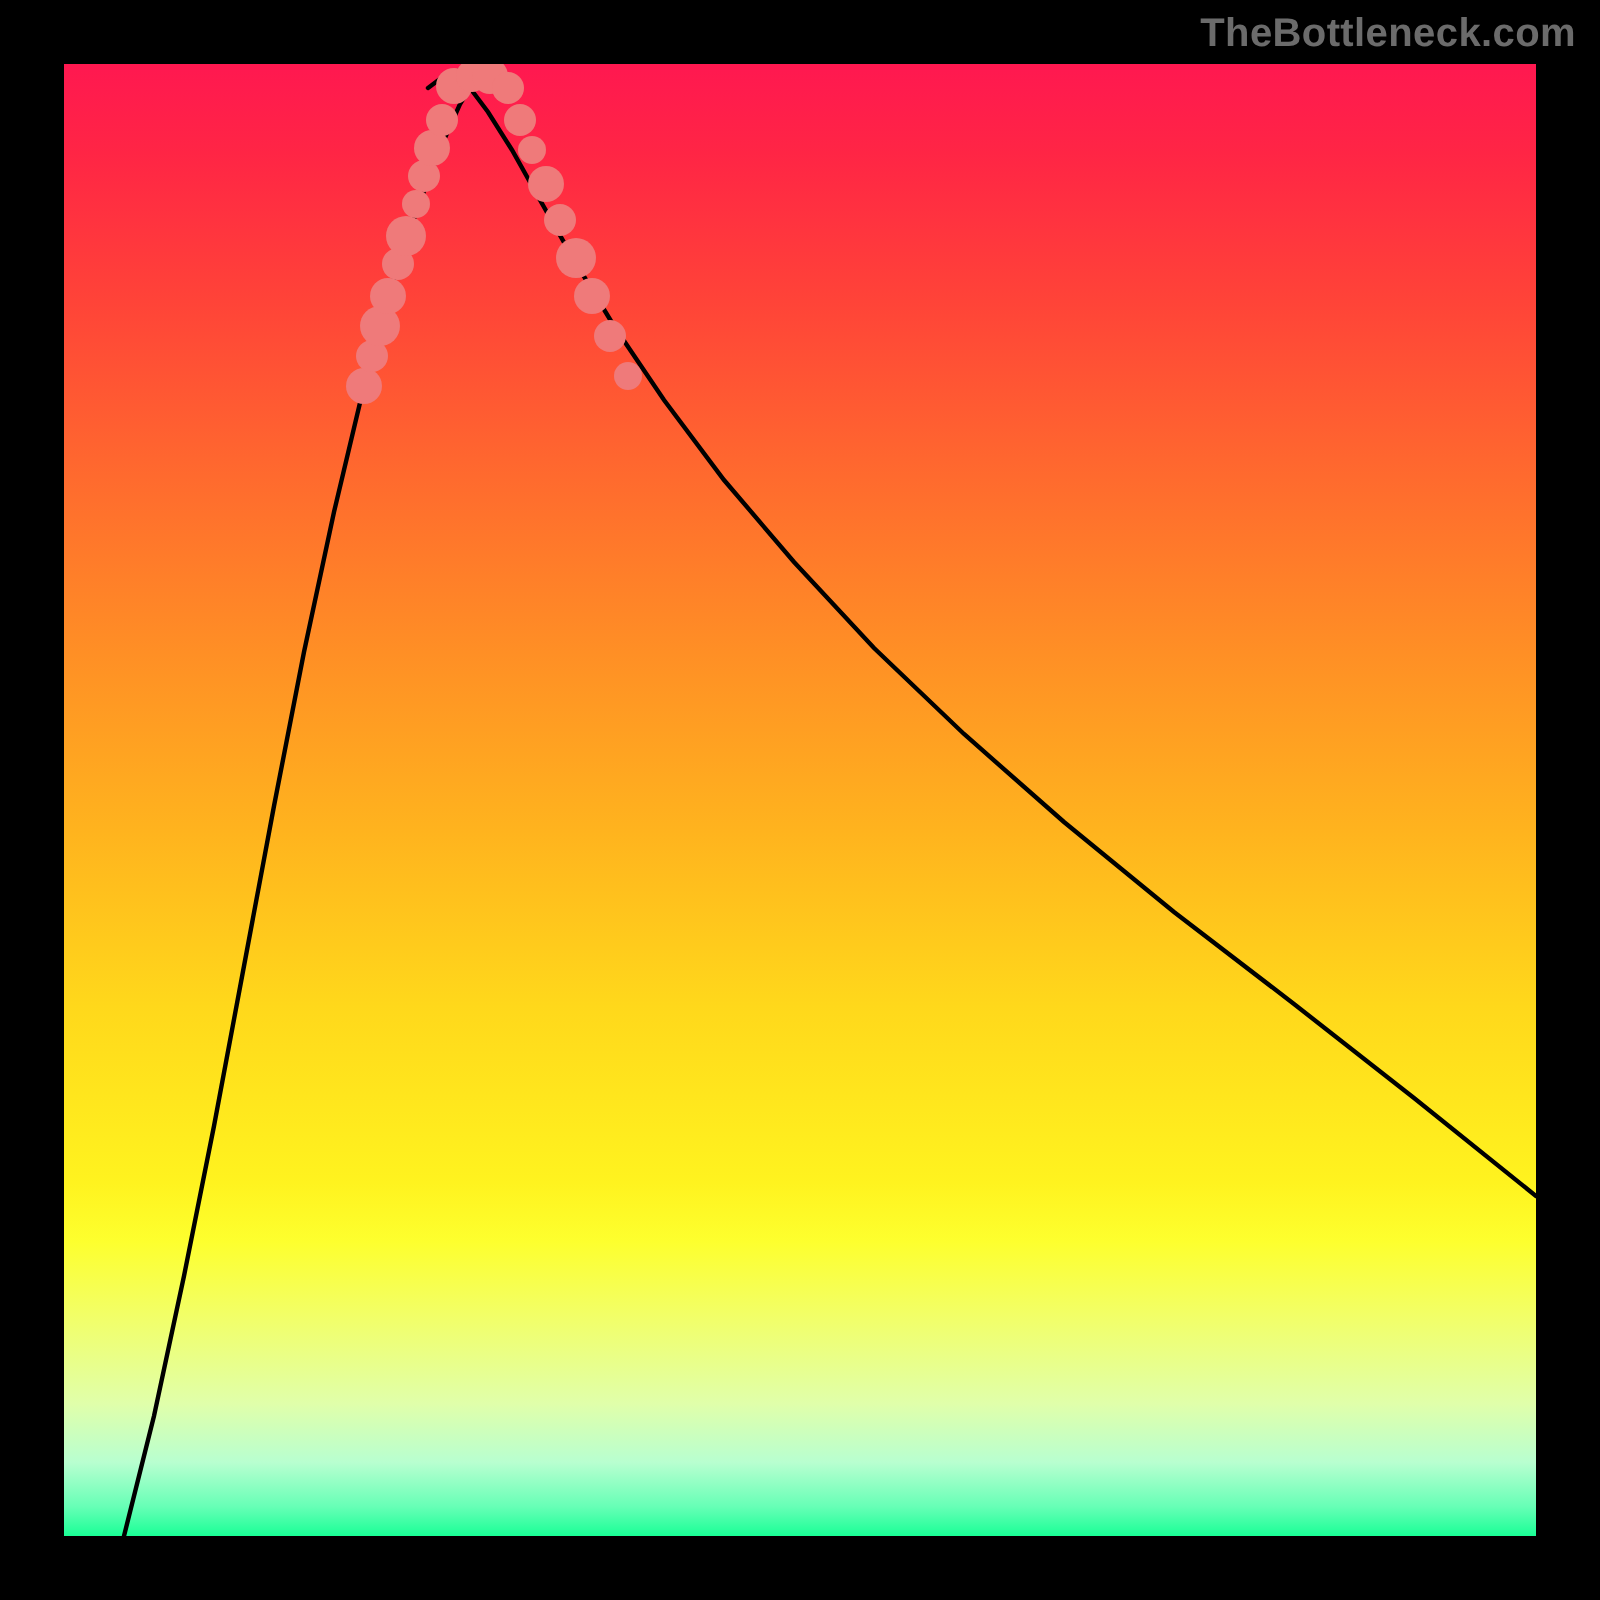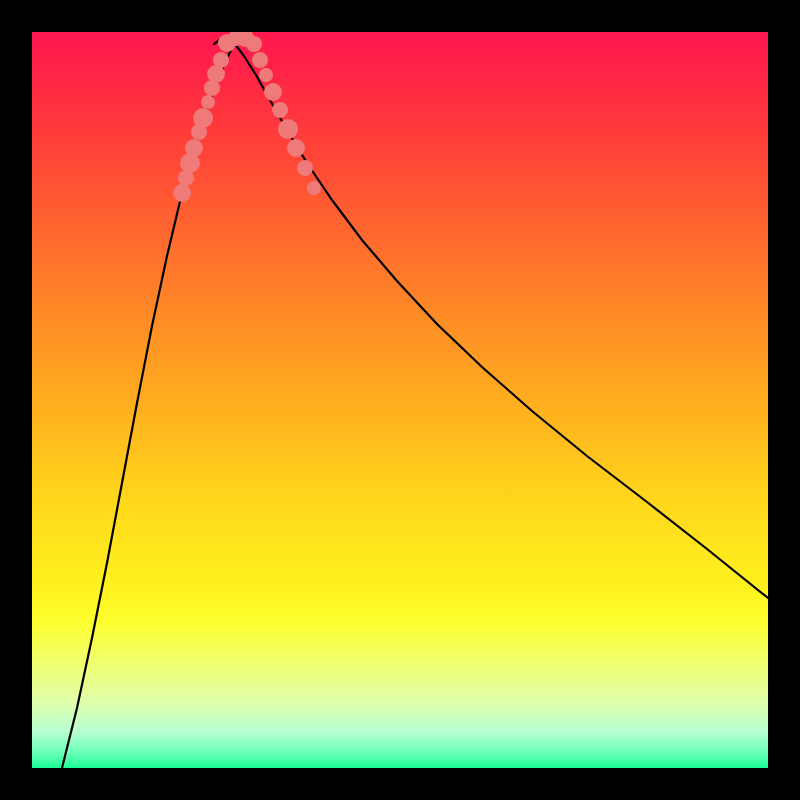--- a/index.html
+++ b/index.html
@@ -57,20 +57,21 @@
   }
   .marker {
     fill: #ef7a7a;
     stroke: none;
   }
 </style>
 </head>
 <body>
 
 <div class="frame">
+  <div class="watermark">TheBottleneck.com</div>
   <div class="plot-area">
     <svg class="curves" viewBox="0 0 736 736">
       <path id="left-curve" class="curve-stroke" d="M30.0 736.0 L45.0 676.0 L60.0 606.0 L75.0 531.0 L90.0 451.0 L105.0 371.0 L120.0 294.0 L135.0 224.0 L150.0 161.0 L158.0 131.0 L166.0 104.0 L174.0 80.0 L182.0 58.0 L190.0 38.0 L198.0 20.0 L203.0 12.0"></path>
       <path id="right-curve" class="curve-stroke" d="M203.0 12.0 L212.0 24.0 L224.0 43.0 L238.0 68.0 L255.0 98.0 L275.0 131.0 L300.0 168.0 L330.0 208.0 L365.0 249.0 L405.0 292.0 L450.0 335.0 L500.0 379.0 L555.0 424.0 L615.0 470.0 L675.0 517.0 L736.0 566.0"></path>
       <path id="bottom-arc" class="curve-stroke" d="M182.0 12.0 L190.0 6.0 L198.0 3.0 L206.0 3.0 L214.0 6.0 L222.0 12.0"></path>
       <g id="markers-group">
           <circle cx="150" cy="161" r="9" class="marker"></circle>
           <circle cx="154" cy="146" r="8" class="marker"></circle>
           <circle cx="158" cy="131" r="10" class="marker"></circle>
           <circle cx="162" cy="116" r="9" class="marker"></circle>

